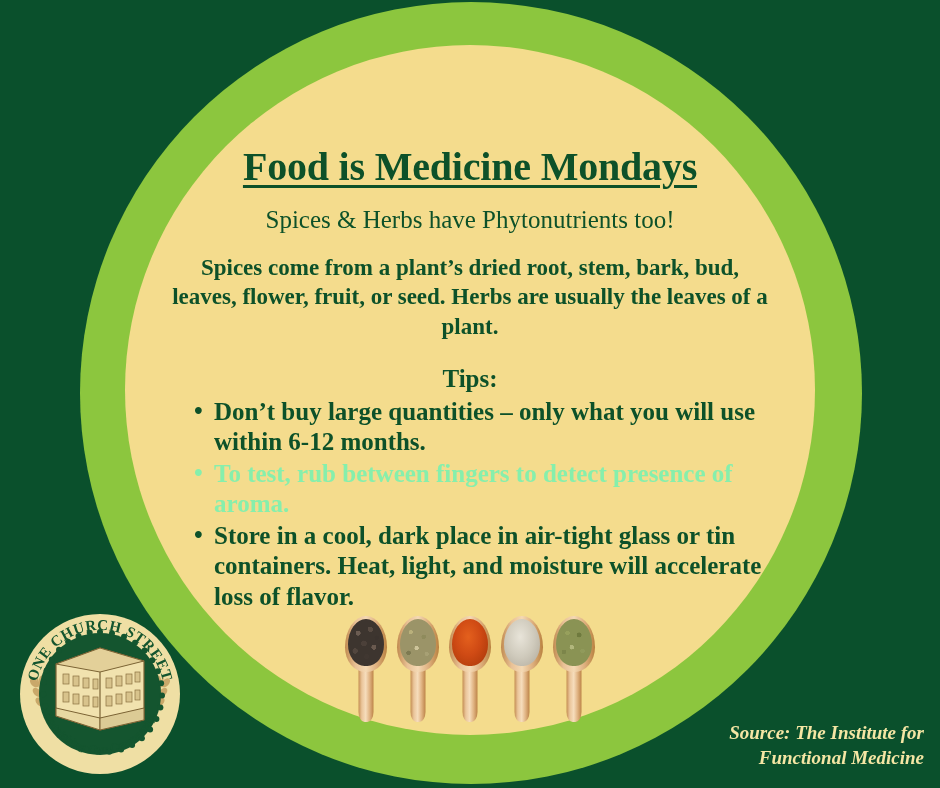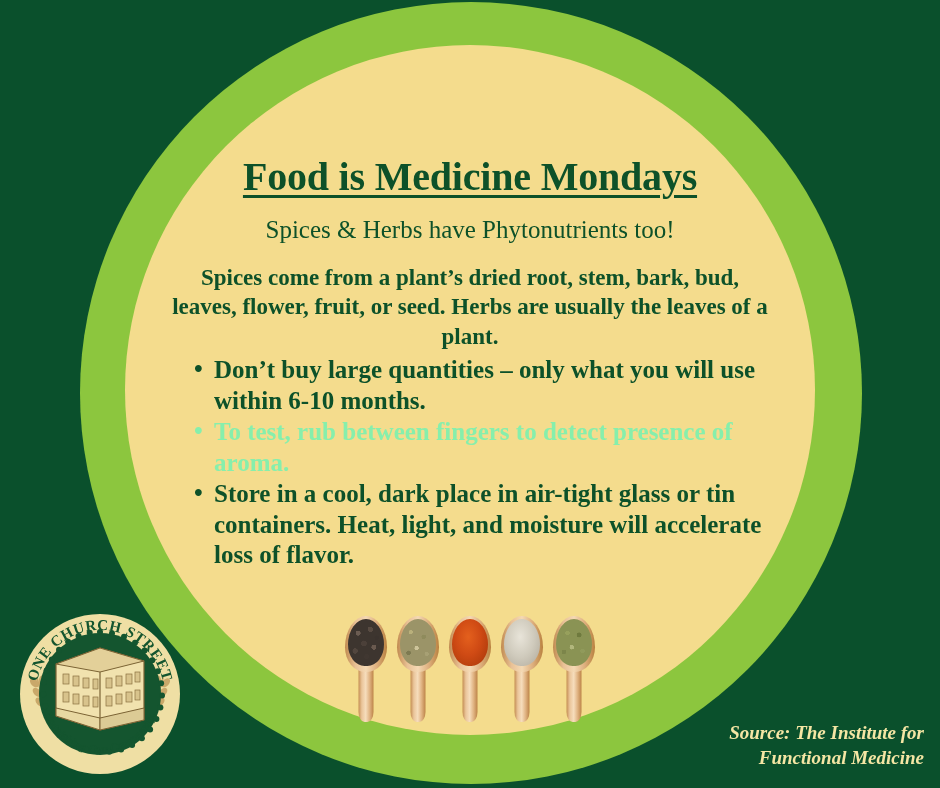--- a/index.html
+++ b/index.html
@@ -40,21 +40,21 @@
     width: 690px;
     height: 690px;
     border-radius: 50%;
     background: #f4dc8d;
   }
 
   
   .content {
     position: absolute;
     left: 150px;
-    top: 156px;
+    top: 146px;
     width: 640px;
     text-align: center;
     color: #0d5129;
   }
 
   .title {
     font-size: 40px;
     font-weight: bold;
     letter-spacing: -0.2px;
     line-height: 1.06;
@@ -226,23 +226,24 @@
   <div class="ring-inner"></div>
 
   <div class="content">
 
     <h1 class="title">Food is Medicine Mondays</h1>
 
     <h2 class="subtitle">Spices &amp; Herbs have Phytonutrients too!</h2>
 
     <p class="intro">Spices come from a plant’s dried root, stem, bark, bud, leaves, flower, fruit, or seed. Herbs are usually the leaves of a plant.</p>
 
+    <h3 class="tips-heading">Tips:</h3>
 
     <ul class="tips-list">
-      <li class="tip">Don’t buy large quantities – only what you will use within 6-10 months.</li>
+      <li class="tip">Don’t buy large quantities – only what you will use within 6-12 months.</li>
       <li class="tip highlight">To test, rub between fingers to detect presence of aroma.</li>
       <li class="tip">Store in a cool, dark place in air-tight glass or tin containers. Heat, light, and moisture will accelerate loss of flavor.</li>
     </ul>
   </div>
 
   <div class="spoons">
     <div class="spoon">
       <div class="handle"></div>
       <div class="bowl">
           <div class="pile pepper"></div>

